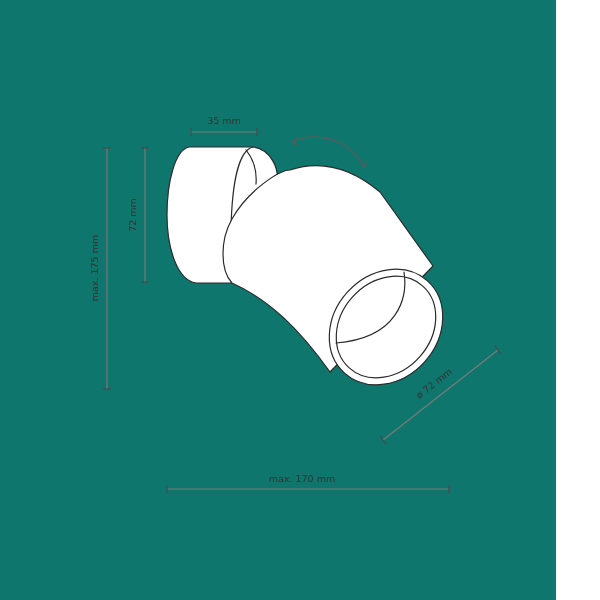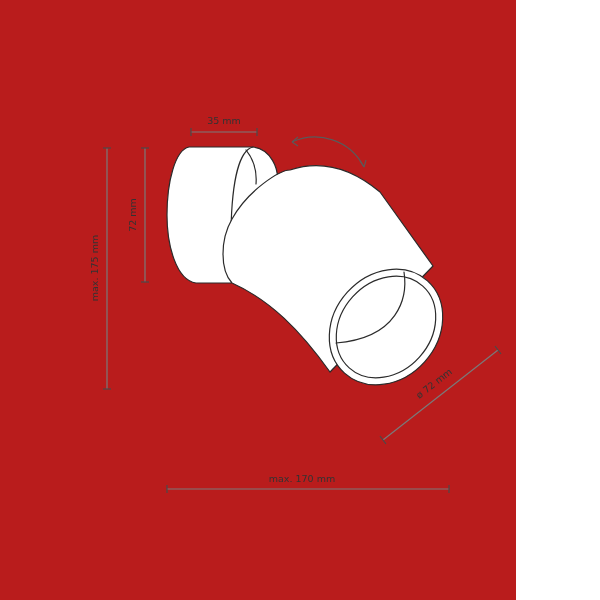--- a/index.html
+++ b/index.html
@@ -1,16 +1,16 @@
 <!DOCTYPE html>
 <html><head>
 <meta charset="utf-8">
 <style>
   html, body { margin:0; padding:0; background:#ffffff; }
-  #stage { position:relative; width:516px; height:600px; overflow:hidden; background:#b91c1c; }
+  #stage { position:relative; width:556px; height:600px; overflow:hidden; background:#0f766e; }
   svg { position:absolute; left:0; top:0; }
   .outline { fill:#ffffff; stroke:#2b2b2b; stroke-width:1.2; stroke-linejoin:round; stroke-linecap:round; }
   .line { fill:none; stroke:#2b2b2b; stroke-width:1.2; stroke-linecap:round; }
   .dim { fill:none; stroke:#7a7a7a; stroke-width:1.2; }
   .tick { fill:none; stroke:#4a4a4a; stroke-width:1.2; }
   .arrow { fill:none; stroke:#5a5a5a; stroke-width:1.1; }
   .label { font-family:"DejaVu Sans", sans-serif; font-size:9.5px; fill:#333333; }
 </style>
 </head>
 <body>

